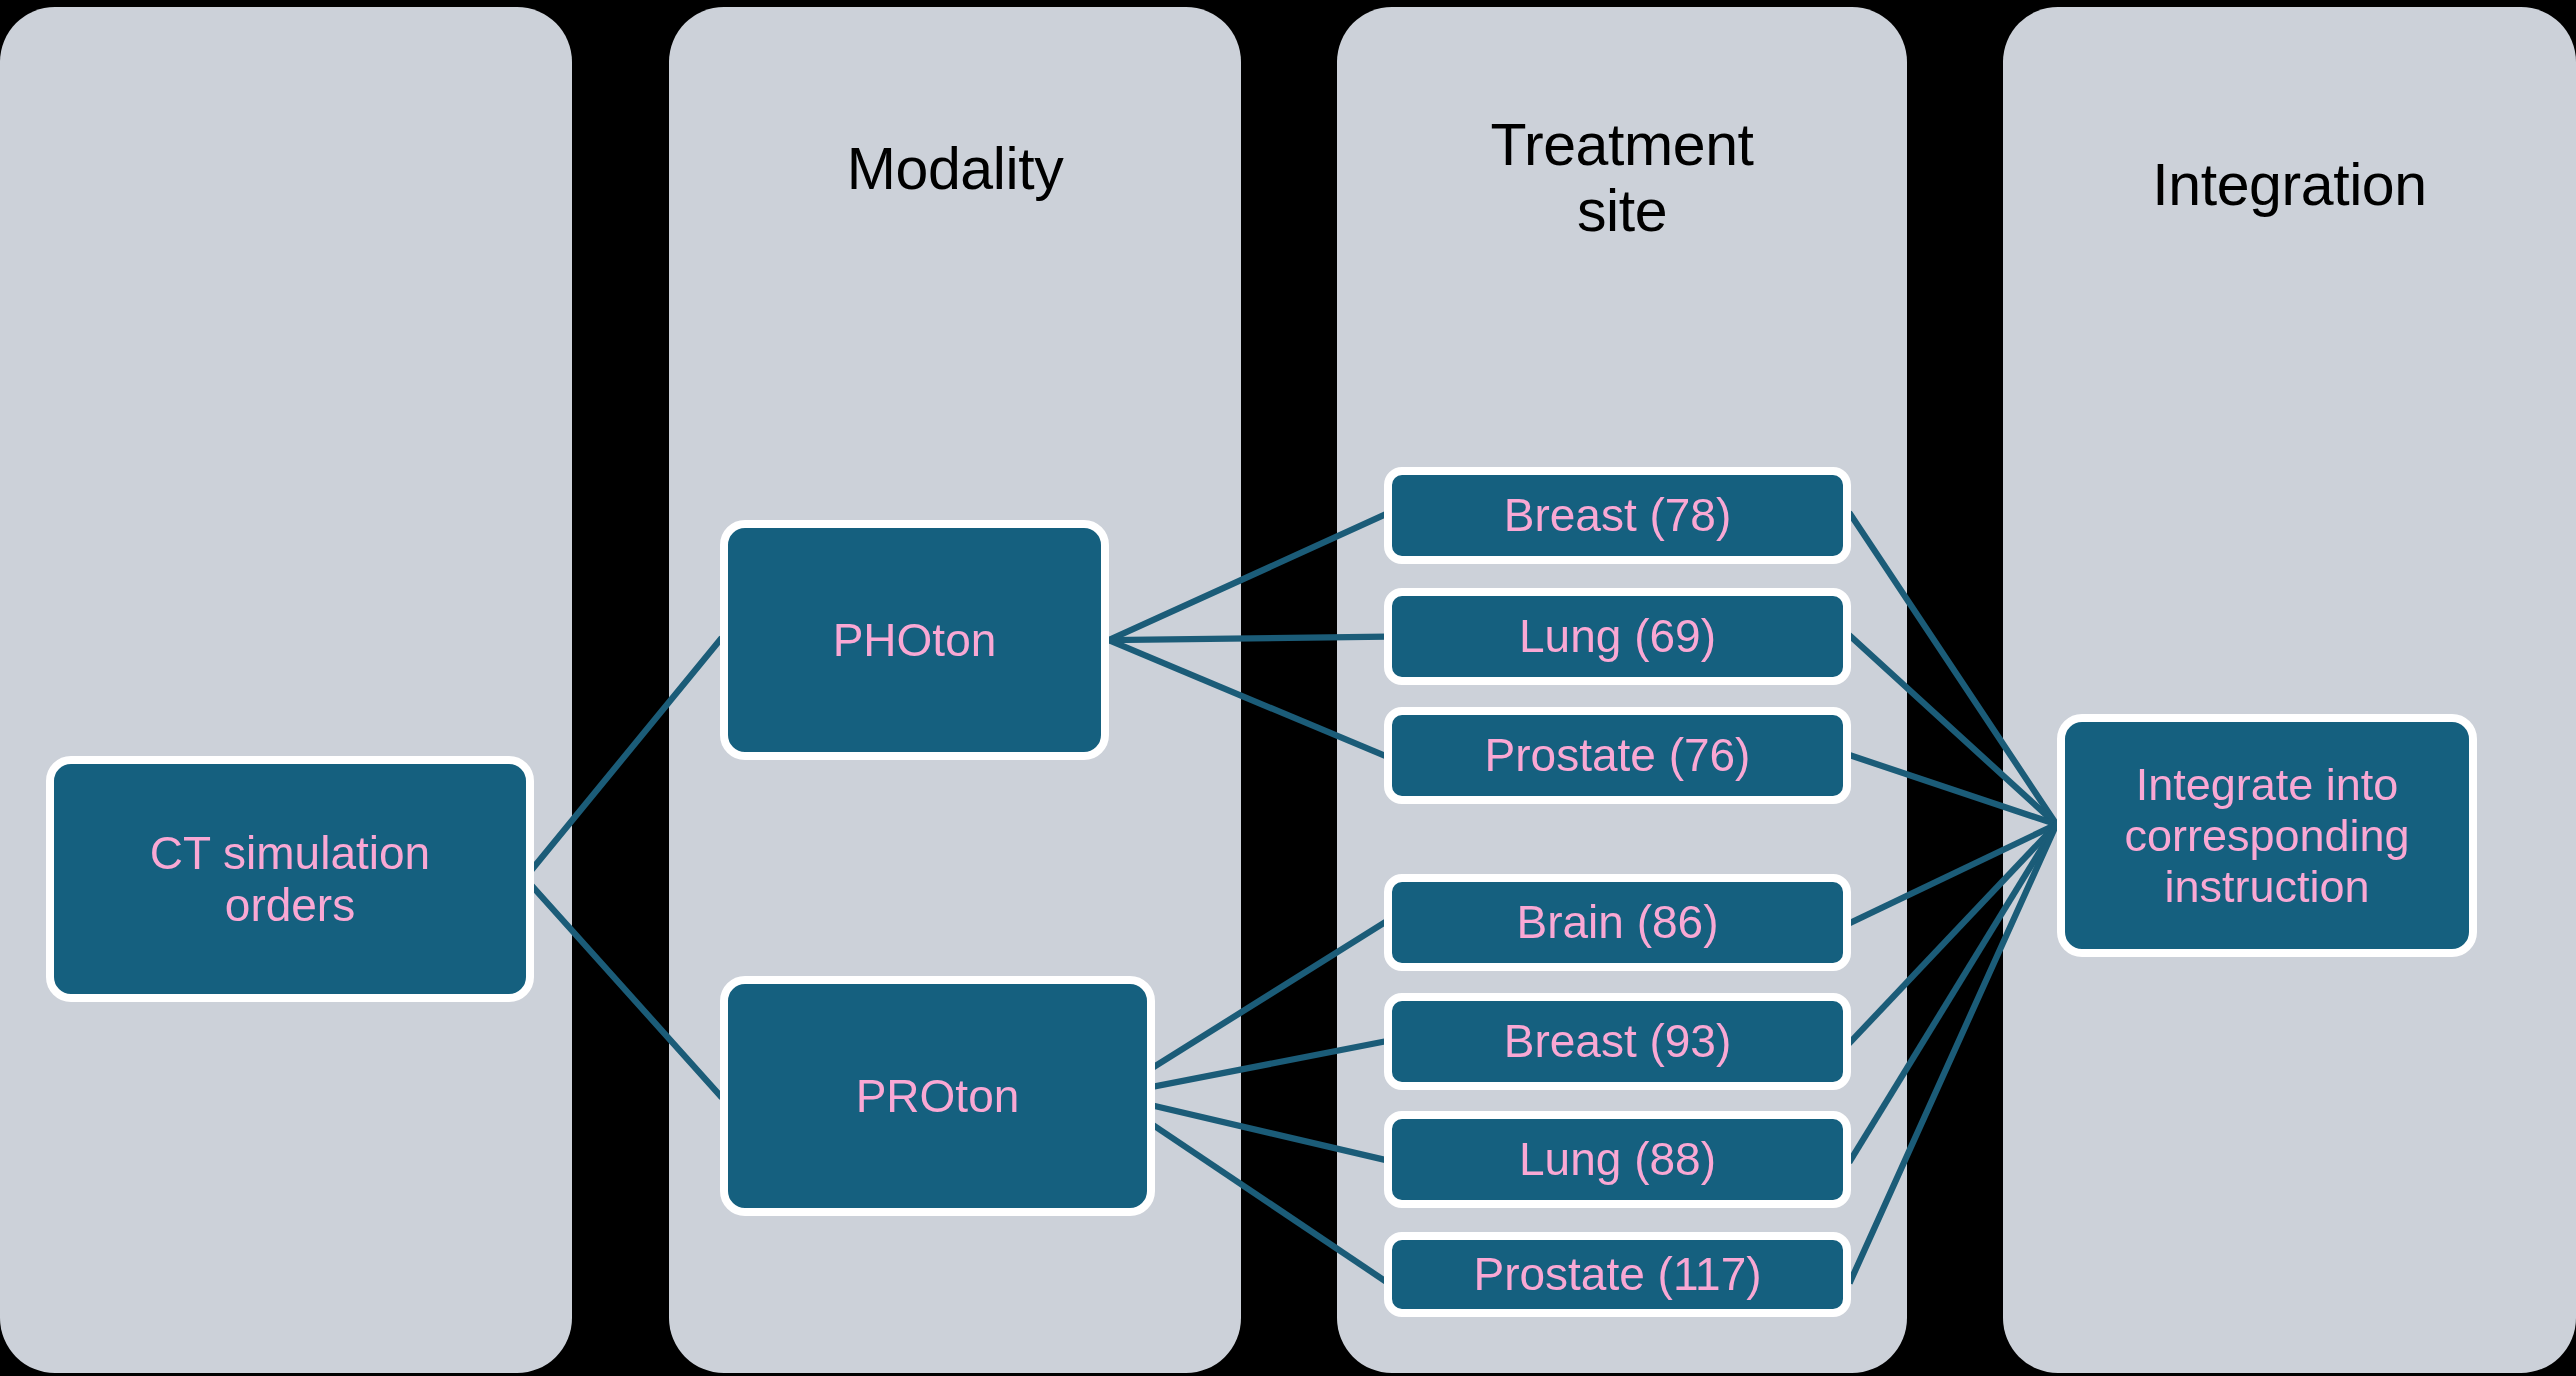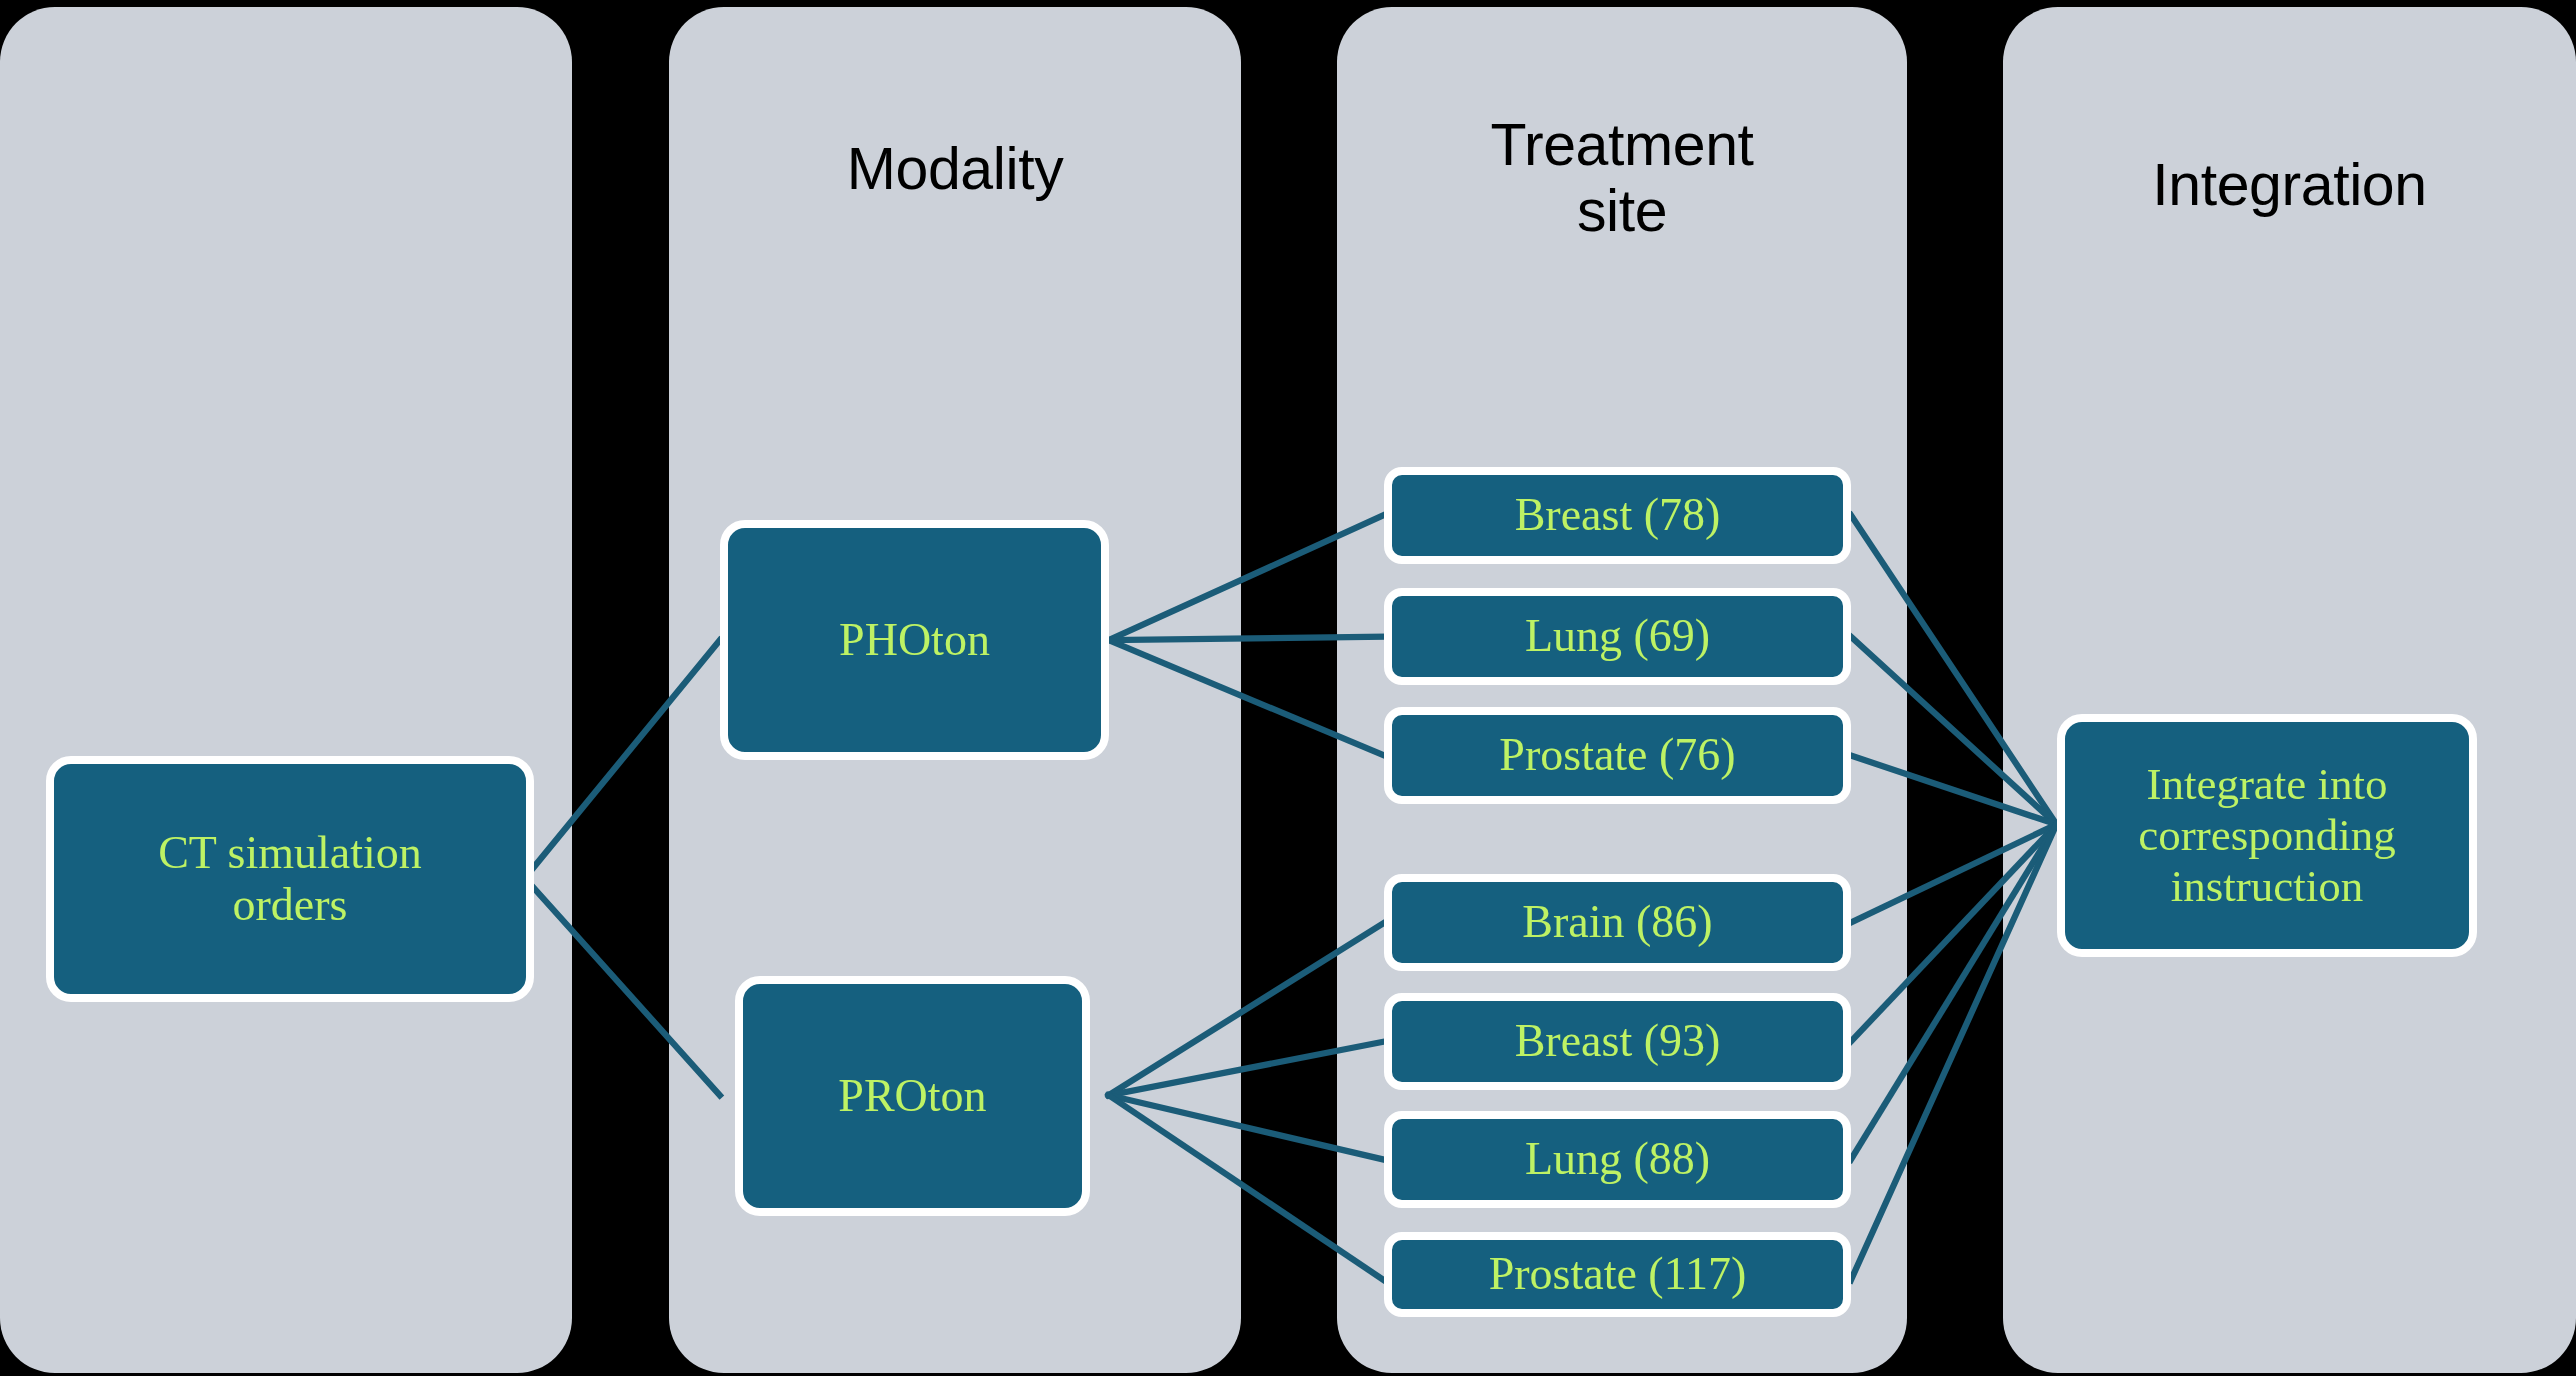--- a/index.html
+++ b/index.html
@@ -35,28 +35,27 @@
   .node {
     position: absolute;
     background: #15607f;
     border: 8px solid #ffffff;
     border-radius: 18px;
     box-sizing: border-box;
     display: flex;
     align-items: center;
     justify-content: center;
     text-align: center;
-    color: #bef264;
+    color: #f9a8d4;
     font-size: 46px;
     line-height: 1.14;
     font-weight: 400;
     padding: 0 26px;
     white-space: pre-line;
     z-index: 3;
-    font-family: Liberation Serif, serif;
   }
   .node.rounded-lg { border-radius: 25px; }
   #edges {
     position: absolute;
     left: 0;
     top: 0;
     width: 2576px;
     height: 1376px;
     z-index: 2;
     pointer-events: none;
@@ -100,21 +99,21 @@
       <path d="M2070,1165 L2300,922"></path>
       <path d="M2070,1297 L2300,922"></path>
       <path d="M2070,1432 L2300,922"></path>
     </g>
   </svg>
 
   <div class="node rounded-lg" style="left:46px; top:756px; width:488px; height:246px;">CT simulation
 orders</div>
 
   <div class="node rounded-lg" style="left:720px; top:520px; width:389px; height:240px;">PHOton</div>
-  <div class="node rounded-lg" style="left:735px; top:976px; width:355px; height:240px;">PROton</div>
+  <div class="node rounded-lg" style="left:720px; top:976px; width:435px; height:240px;">PROton</div>
 
   <div class="node" style="left:1384px; top:467px; width:467px; height:97px;">Breast (78)</div>
   <div class="node" style="left:1384px; top:588px; width:467px; height:97px;">Lung (69)</div>
   <div class="node" style="left:1384px; top:707px; width:467px; height:97px;">Prostate (76)</div>
 
   <div class="node" style="left:1384px; top:874px; width:467px; height:97px;">Brain (86)</div>
   <div class="node" style="left:1384px; top:993px; width:467px; height:97px;">Breast (93)</div>
   <div class="node" style="left:1384px; top:1111px; width:467px; height:97px;">Lung (88)</div>
   <div class="node" style="left:1384px; top:1232px; width:467px; height:85px;">Prostate (117)</div>
 

